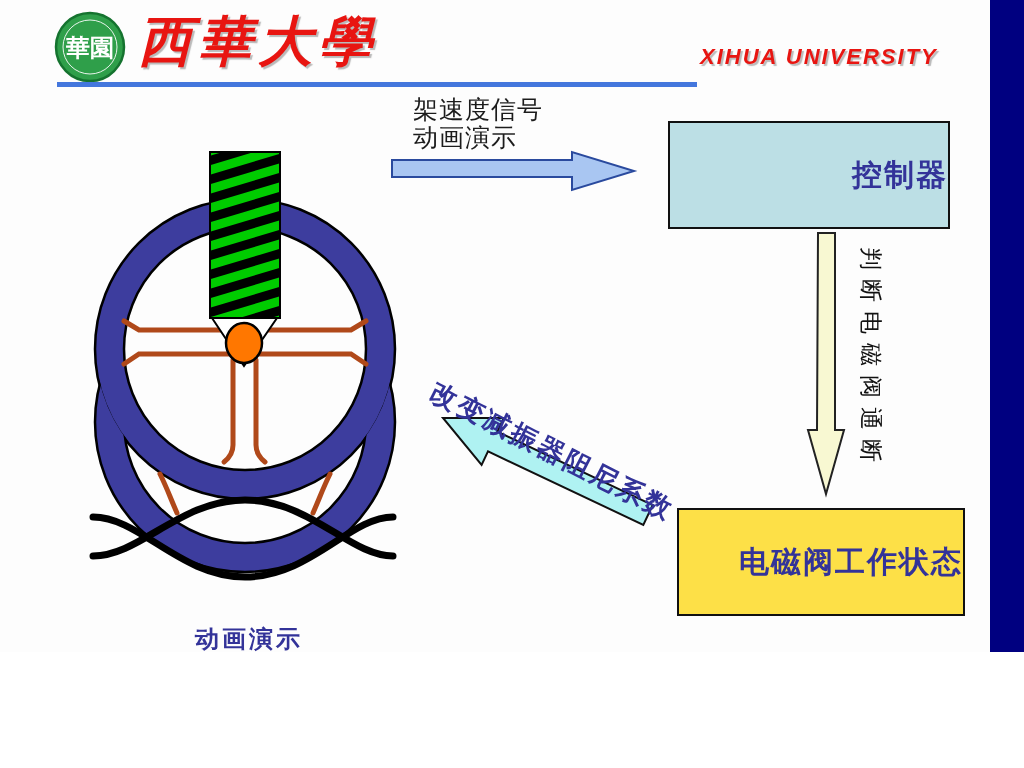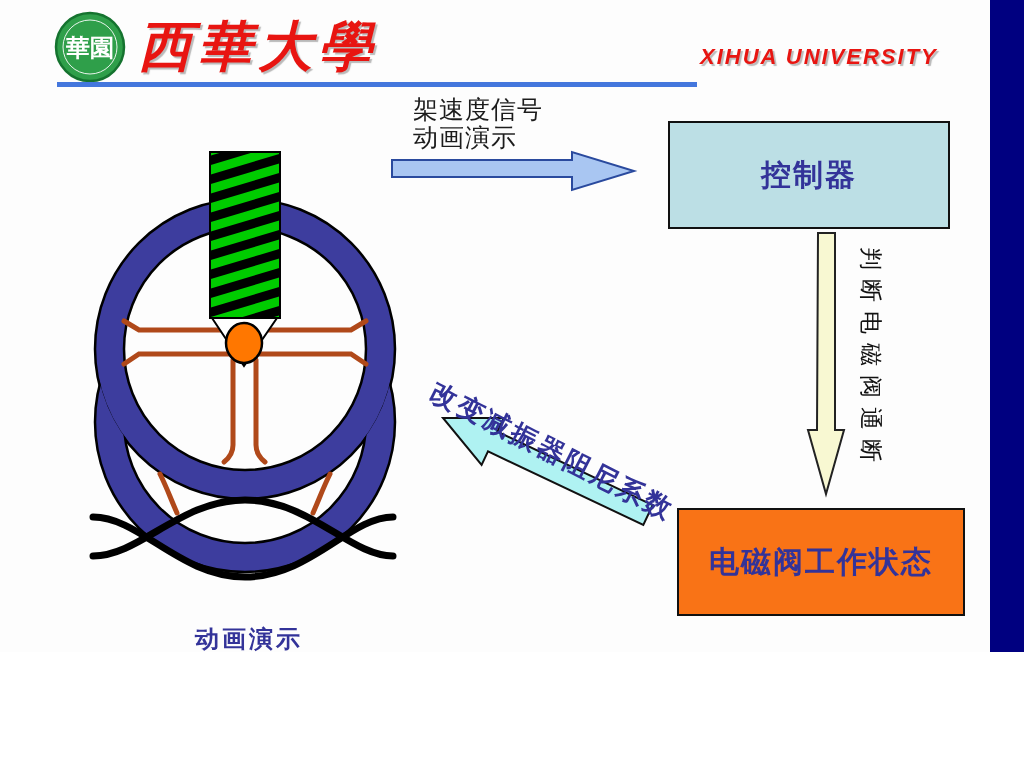--- a/index.html
+++ b/index.html
@@ -7,42 +7,42 @@
     position:relative;width:1024px;height:652px;overflow:hidden;
     background:#fdfdfd;font-family:"Liberation Sans",sans-serif;
   }
   
   .right-bar{position:absolute;left:990px;top:0;width:34px;height:768px;background:#000080;}
   .bottom-bar{position:absolute;left:0;top:733px;width:1024px;height:35px;background:#000080;}
   
   .logo{position:absolute;left:54px;top:10px;width:72px;height:74px;}
   .title-cn{
     position:absolute;left:138px;top:16px;width:300px;
-    font-family:Liberation Sans, sans-serif;font-style:italic;font-weight:bold;
+    font-family:Liberation Mono, monospace;font-style:italic;font-weight:bold;
     font-size:54px;line-height:60px;color:#e81511;letter-spacing:6px;white-space:nowrap;
     text-shadow:2px 2px 1px rgba(130,130,130,.55);
   }
   .underline{position:absolute;left:57px;top:82px;width:640px;height:5px;background:#4477dd;}
   .title-en{
     position:absolute;left:700px;top:44px;
     font-weight:bold;font-style:italic;font-size:22px;color:#e81511;letter-spacing:2px;
     white-space:nowrap;text-shadow:2px 2px 1px rgba(130,130,130,.55);
   }
   
   .signal-label{
     position:absolute;left:413px;top:96px;
     font-family:"Liberation Serif",serif;font-size:25px;line-height:28px;color:#1c1c1c;
     letter-spacing:1px;white-space:nowrap;
   }
   .box{
-    position:absolute;border:2px solid #111;display:flex;align-items:center;justify-content:center;
+    position:absolute;border:2px solid #111;display:flex;align-items:center;justify-content:flex-end;
     font-weight:bold;font-size:30px;color:#333399;letter-spacing:2px;
   }
   .controller-box{left:668px;top:121px;width:278px;height:104px;background:#bcdfe5;}
-  .valve-box{left:677px;top:508px;width:284px;height:104px;background:#f97316;}
+  .valve-box{left:677px;top:508px;width:284px;height:104px;background:#fde047;}
   .judge-label{
     position:absolute;left:886px;top:247px;width:240px;height:26px;
     font-family:"Liberation Serif",serif;font-size:23px;color:#111;letter-spacing:9px;
     white-space:nowrap;transform:rotate(90deg);transform-origin:0 0;
   }
   .damping-label{
     position:absolute;left:440px;top:374px;
     font-weight:bold;font-size:27px;color:#333399;letter-spacing:3px;white-space:nowrap;
     transform:rotate(27deg);transform-origin:0 0;
   }

